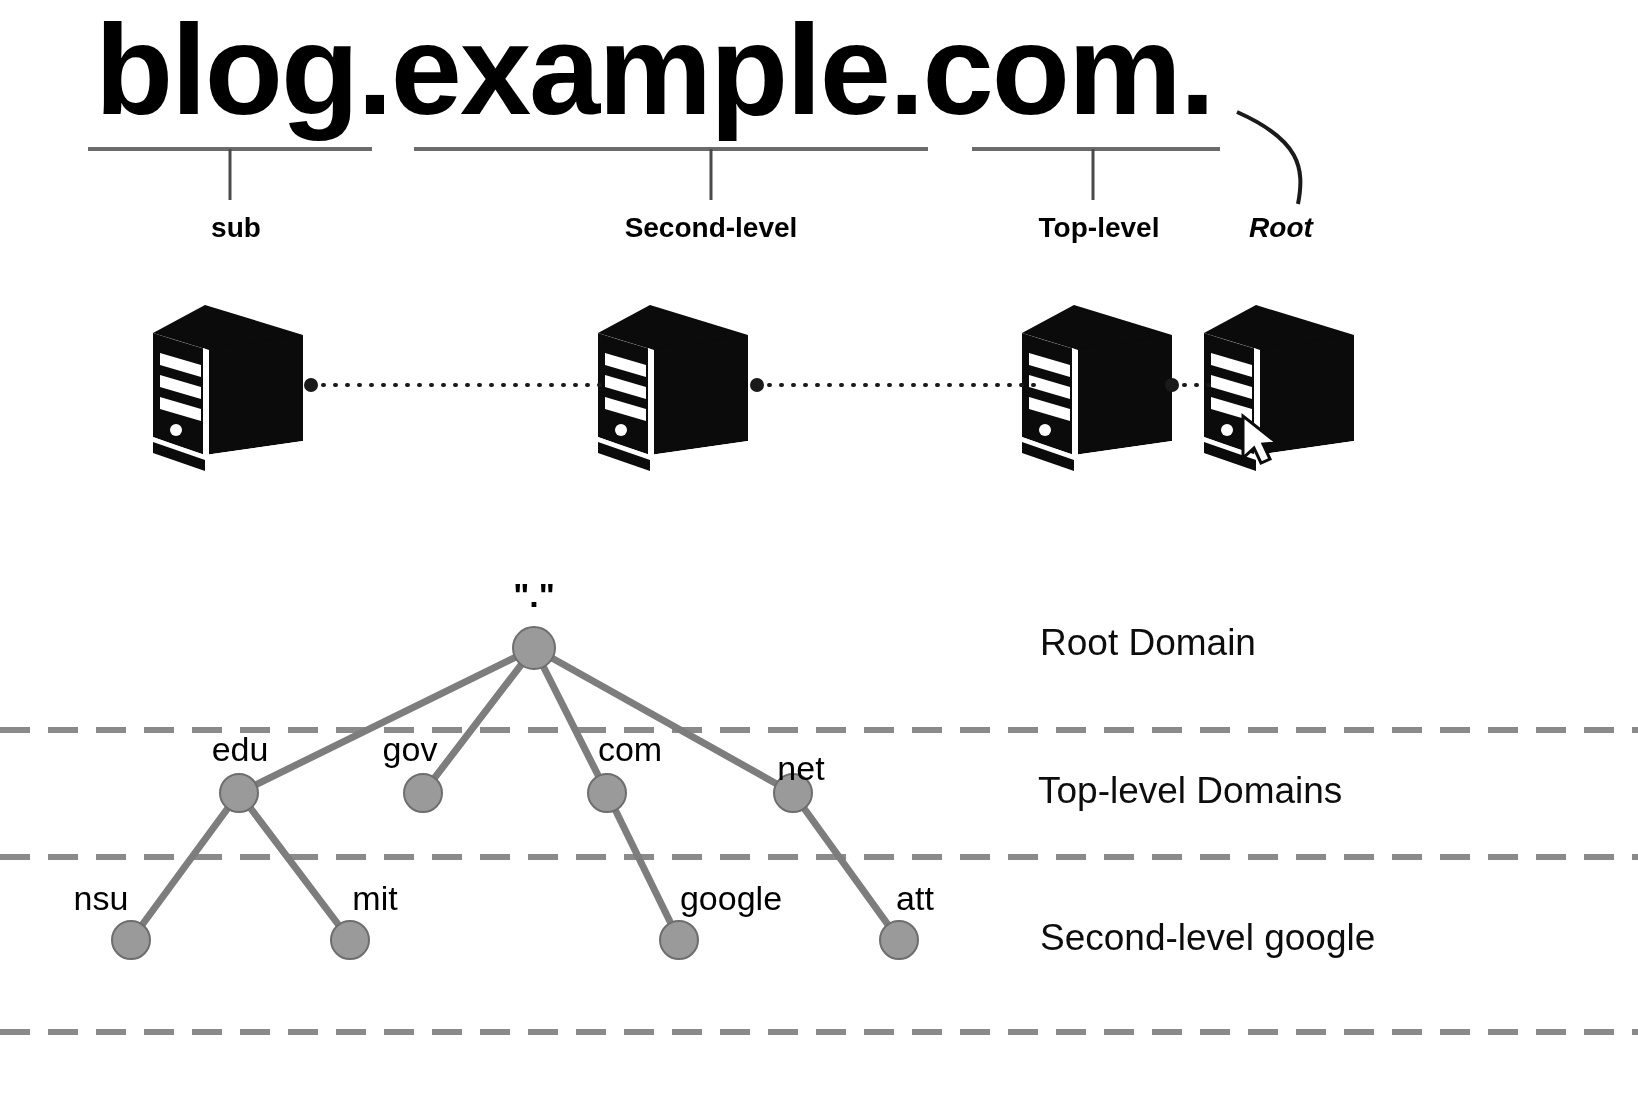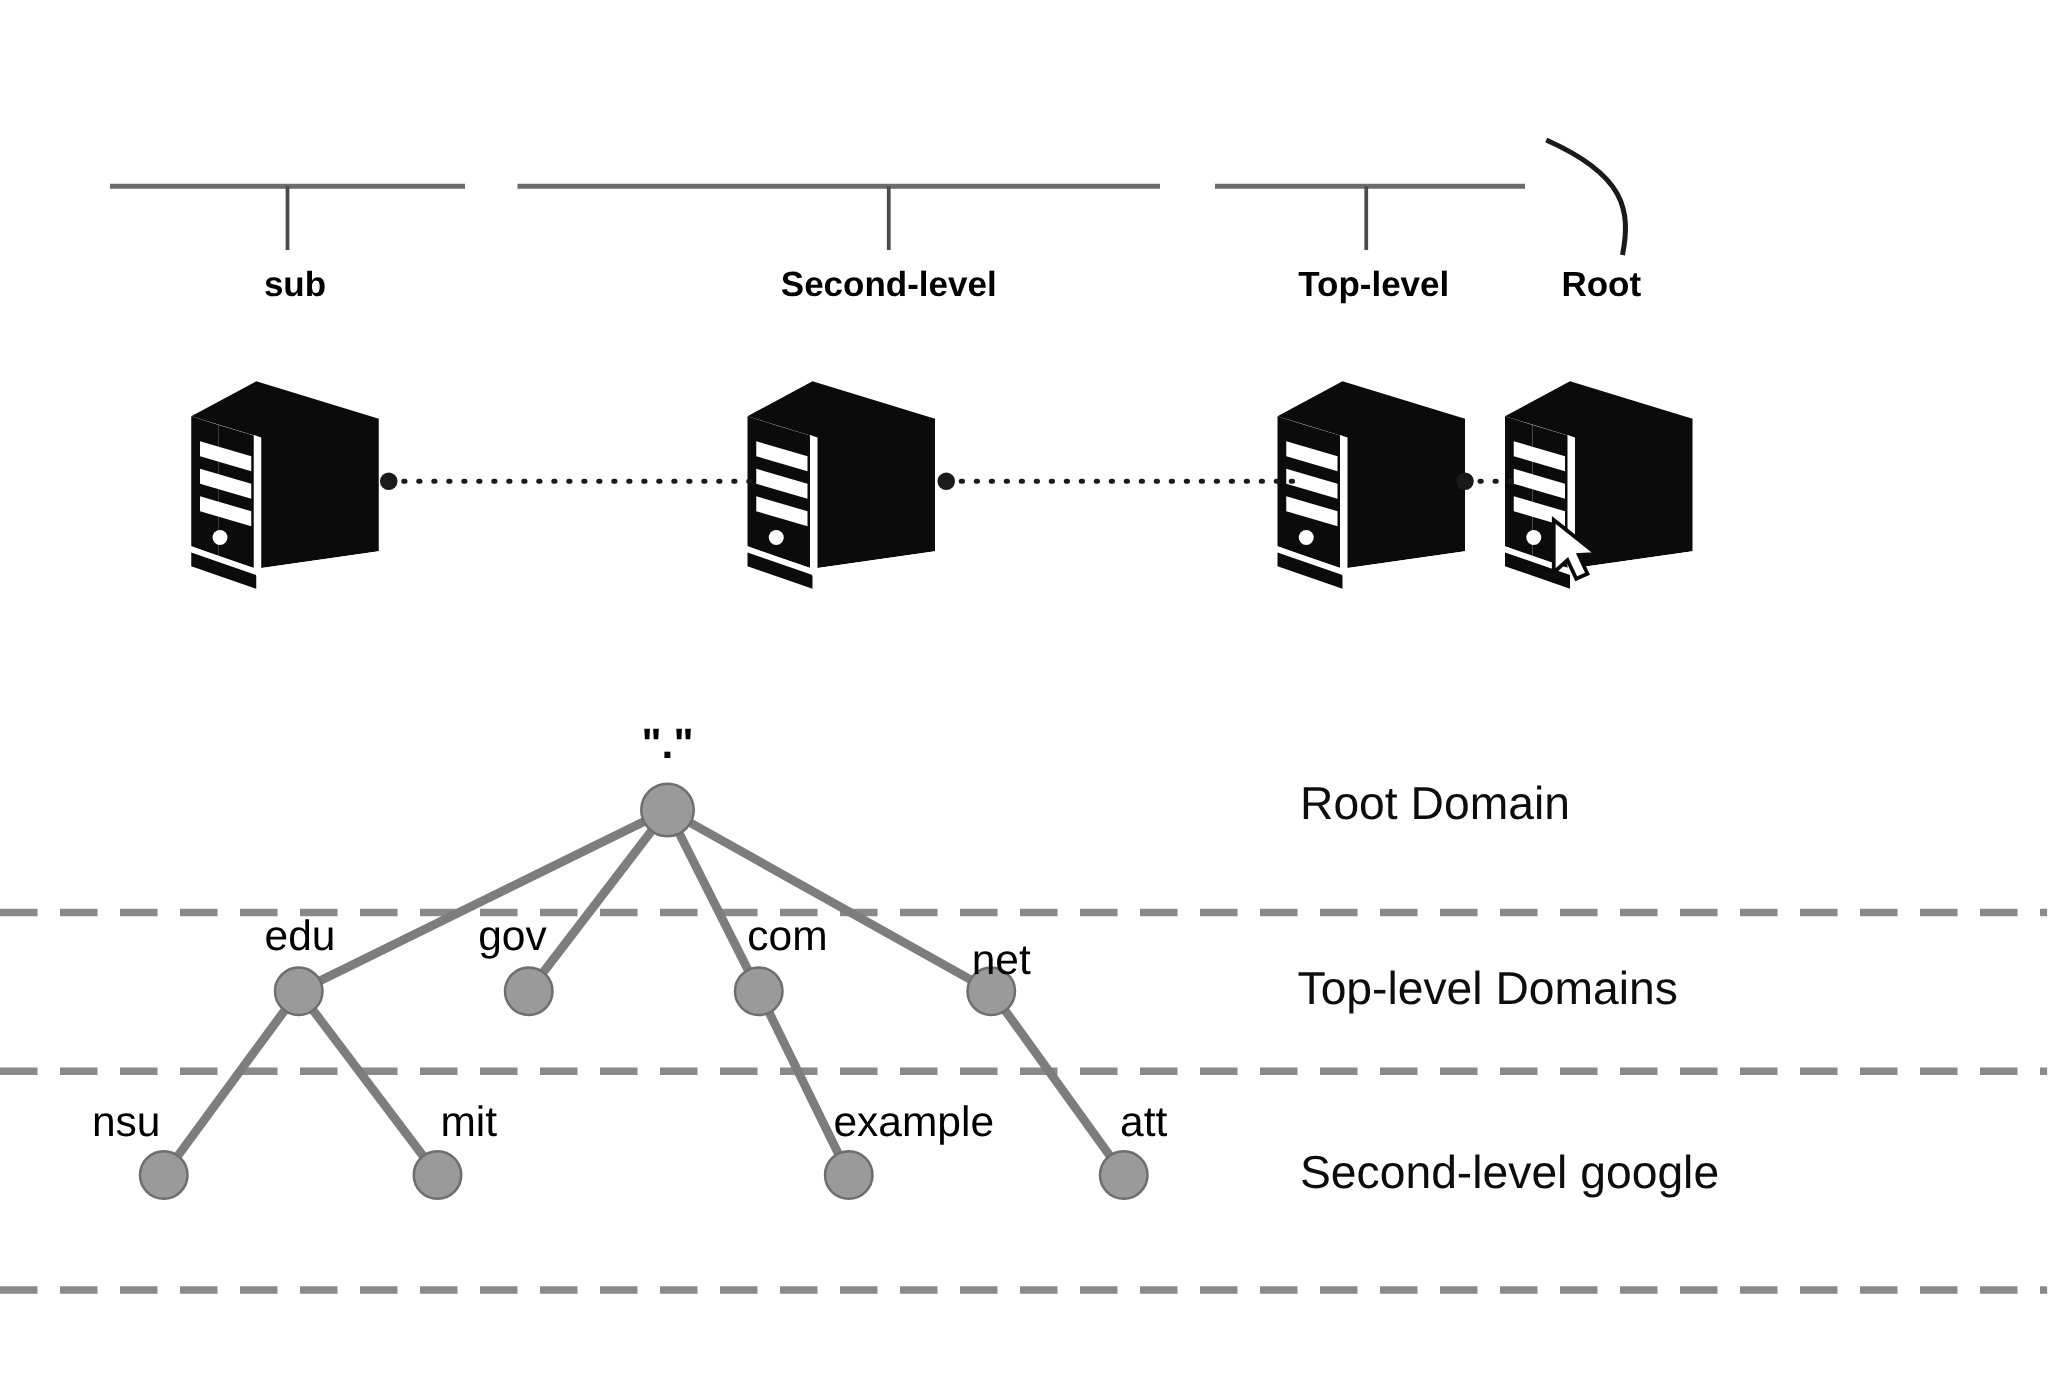--- a/index.html
+++ b/index.html
@@ -77,20 +77,21 @@
     font-size: 37px;
     color: #0d0d0d;
     white-space: pre;
   }
 </style>
 </head>
 <body>
 
 <div id="page">
 
+  <div class="fqdn-title">blog.example.com.</div>
 
   <svg class="layer" viewBox="0 0 1638 1116" xmlns="http://www.w3.org/2000/svg">
 
     <defs>
 
       <g id="server-tower">
 
         <polygon points="0,28 52,0 150,30 98,58" fill="#0b0b0b"></polygon>
 
         <polygon points="0,28 22,35 22,140 0,132" fill="#0b0b0b"></polygon>
@@ -169,31 +170,31 @@
         <circle cx="679" cy="940" r="19" fill="#9a9a9a" stroke="#6e6e6e" stroke-width="2"></circle>
         <circle cx="899" cy="940" r="19" fill="#9a9a9a" stroke="#6e6e6e" stroke-width="2"></circle>
       </g>
 
   </svg>
 
   <div id="bracket-captions">
       <div class="bracket-caption" style="left: 36px; top: 212px; width: 400px;">sub</div>
       <div class="bracket-caption" style="left: 511px; top: 212px; width: 400px;">Second-level</div>
       <div class="bracket-caption" style="left: 899px; top: 212px; width: 400px;">Top-level</div>
-      <div class="bracket-caption" style="left: 1081px; top: 212px; width: 400px;">Root</div>
+      <div class="bracket-caption" style="left: 1081px; top: 212px; width: 400px; font-style: italic;">Root</div>
     </div>
   <div id="tree-labels">
       <div class="root-dot-label" style="left: 384px; top: 576px; width: 300px;">"."</div>
       <div class="tree-node-label" style="left: 90px; top: 730px; width: 300px;">edu</div>
       <div class="tree-node-label" style="left: 260px; top: 730px; width: 300px;">gov</div>
       <div class="tree-node-label" style="left: 480px; top: 730px; width: 300px;">com</div>
       <div class="tree-node-label" style="left: 651px; top: 730px; width: 300px; margin-top: 19px;">net</div>
       <div class="tree-node-label" style="left: -49px; top: 879px; width: 300px;">nsu</div>
       <div class="tree-node-label" style="left: 225px; top: 879px; width: 300px;">mit</div>
-      <div class="tree-node-label" style="left: 581px; top: 879px; width: 300px;">example</div>
+      <div class="tree-node-label" style="left: 581px; top: 879px; width: 300px;">google</div>
       <div class="tree-node-label" style="left: 765px; top: 879px; width: 300px;">att</div>
     </div>
   <div id="zone-labels">
       <div class="zone-annotation" style="left: 1040px; top: 622px;">Root Domain</div>
       <div class="zone-annotation" style="left: 1038px; top: 770px;">Top-level Domains</div>
       <div class="zone-annotation" style="left: 1040px; top: 917px;">Second-level google</div>
     </div>
 
 </div>
 

